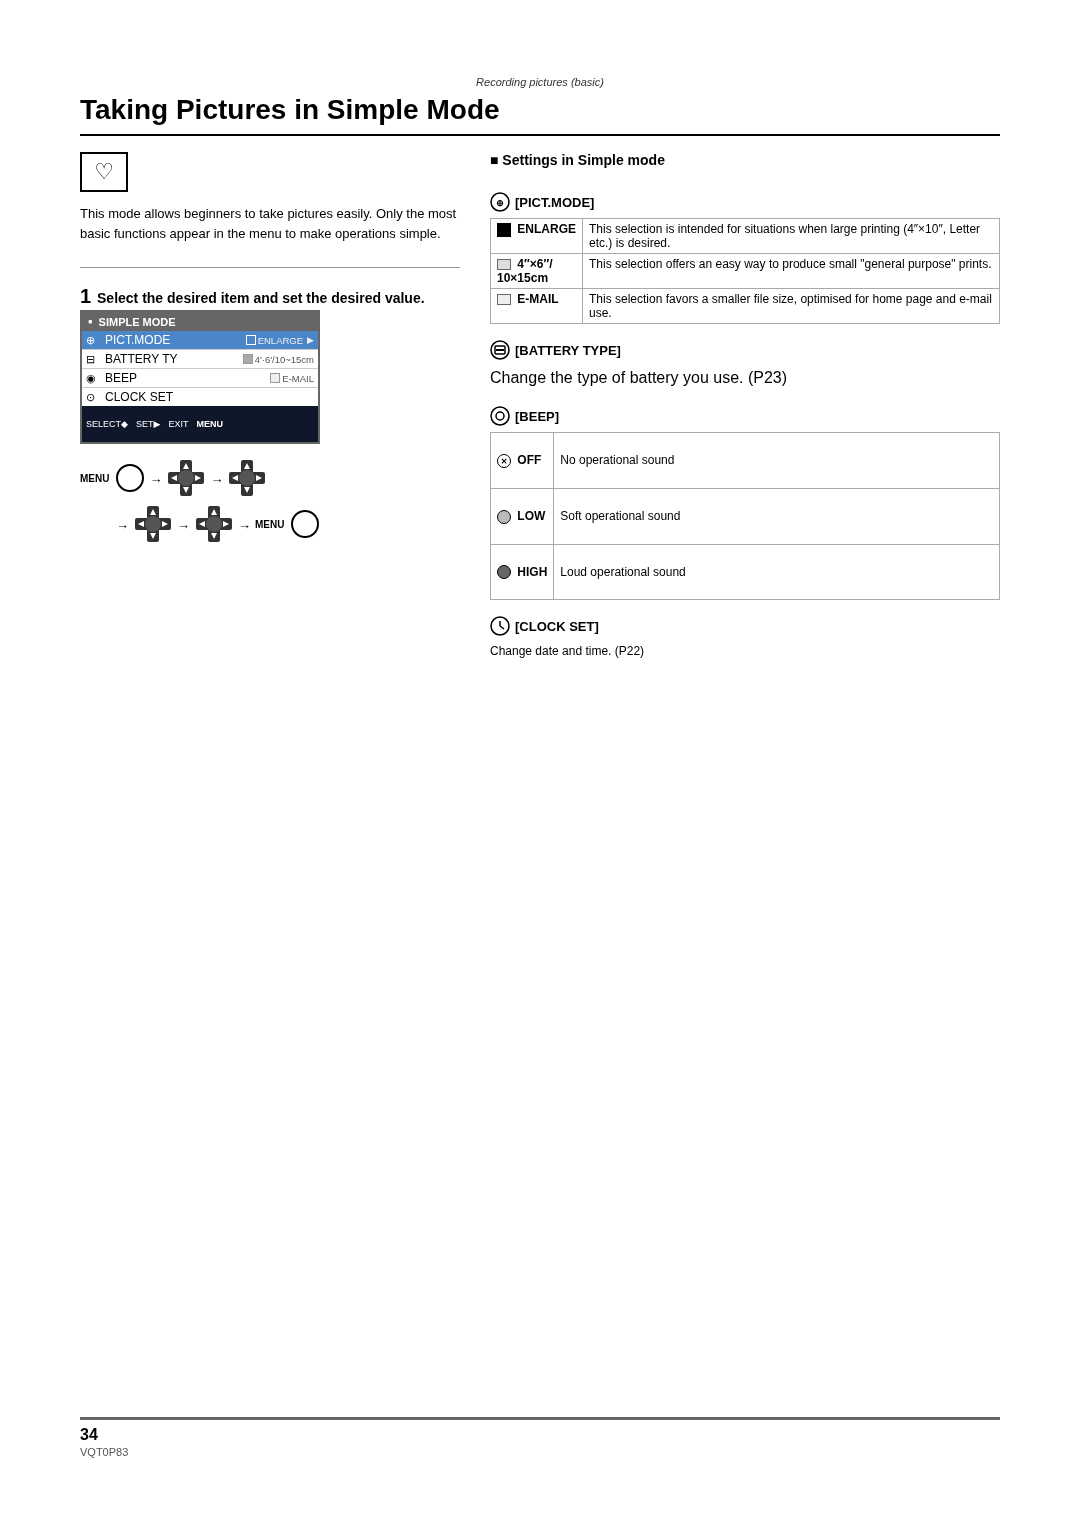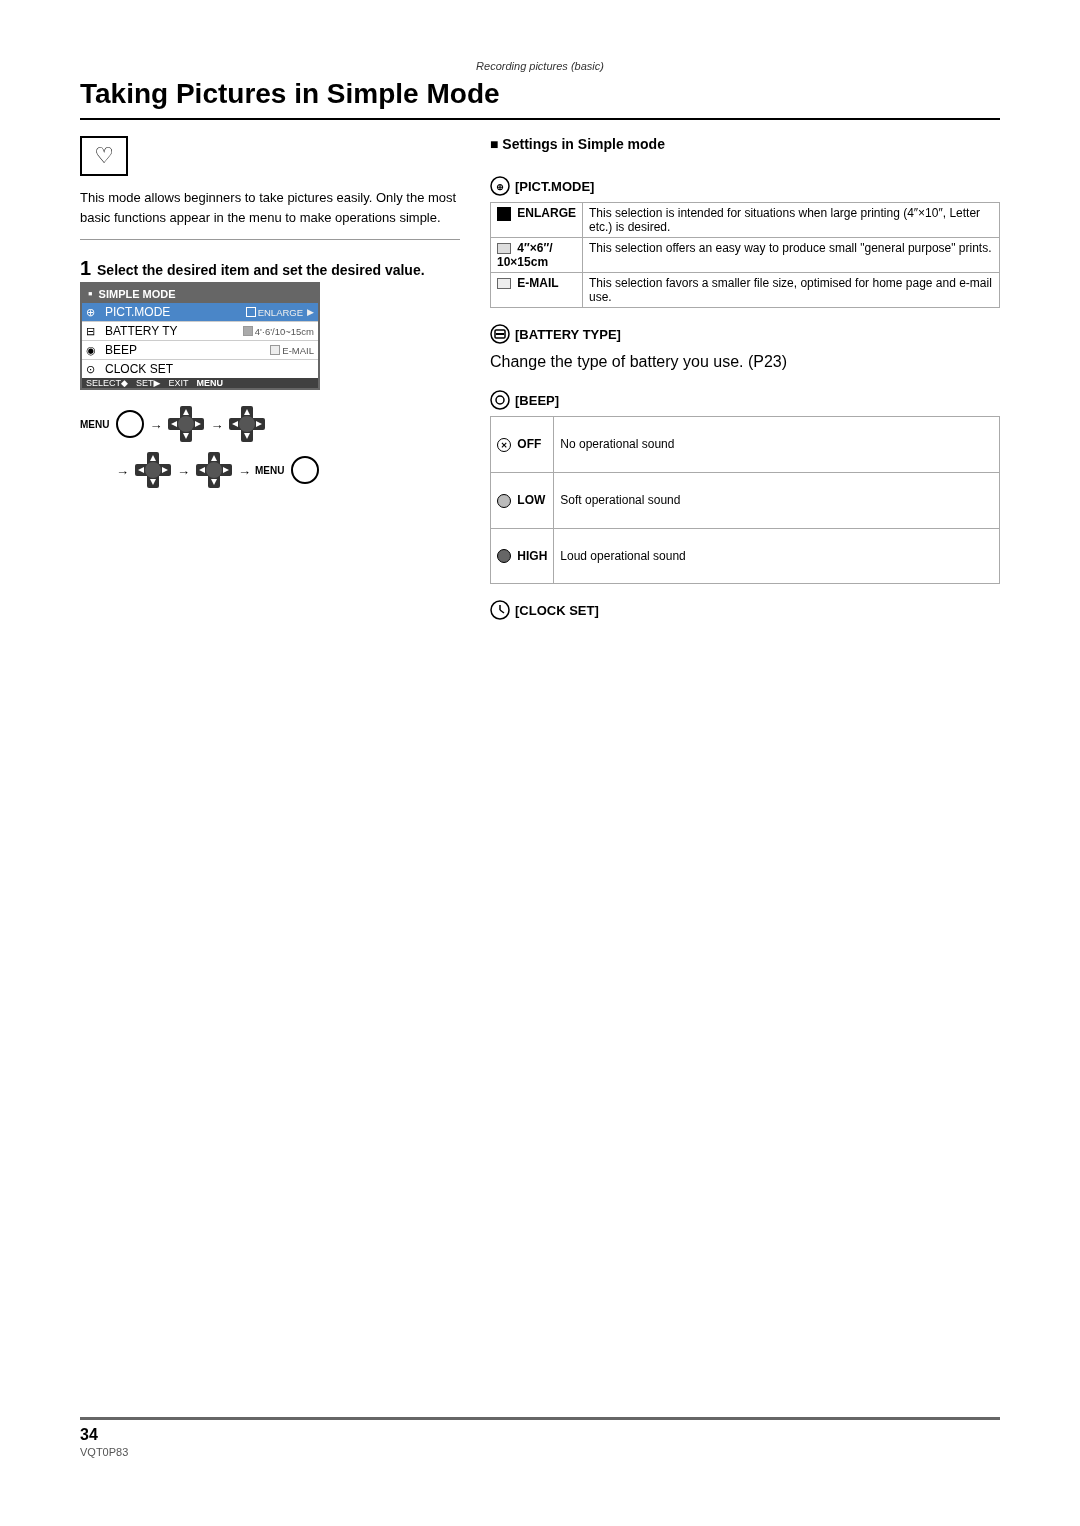--- a/index.html
+++ b/index.html
@@ -20,20 +20,21 @@
       position: relative;
     }
 
     
     .breadcrumb {
       text-align: center;
       font-size: 11px;
       font-style: italic;
       color: #333;
       margin-bottom: 6px;
+      margin-top: 16px;
     }
 
     
     .page-title {
       font-size: 28px;
       font-weight: bold;
       margin-bottom: 4px;
       border-bottom: 2px solid #000;
       padding-bottom: 8px;
     }
@@ -62,21 +63,21 @@
       display: flex;
       align-items: center;
       justify-content: center;
       margin-bottom: 12px;
       font-size: 22px;
     }
 
     .intro-text {
       font-size: 13px;
       line-height: 1.5;
-      margin-bottom: 12px;
+      margin-bottom: 24px;
     }
 
     .divider-line {
       border-top: 1px solid #999;
       margin-bottom: 14px;
     }
 
     
     .step-instruction {
       font-size: 14px;
@@ -148,23 +149,23 @@
     .menu-row.selected .row-value {
       color: #eee;
     }
 
     .menu-row .arrow-right {
       font-size: 9px;
       margin-left: 2px;
     }
 
     .menu-bottom-bar {
-      background: #404040;
+      background: #0f172a;
       color: #fff;
-      padding: 0 4px;
+      padding: 13px 4px;
       font-size: 9px;
       display: flex;
       gap: 8px;
     }
 
     
     .nav-diagram {
       display: flex;
       flex-direction: column;
       gap: 6px;
@@ -509,20 +510,21 @@
 
       <div class="section-block">
         <div class="subsection-title">
           <svg width="20" height="20">
             <circle cx="10" cy="10" r="9" stroke="#000" stroke-width="1.5" fill="white"></circle>
             <line x1="10" y1="5" x2="10" y2="10" stroke="#000" stroke-width="1.5"></line>
             <line x1="10" y1="10" x2="14" y2="13" stroke="#000" stroke-width="1.5"></line>
           </svg>
           <strong>[CLOCK SET]</strong>
         </div>
+        <p class="clock-text">Change date and time. (P22)</p>
       </div>
 
     </div>
   </div>
 
   <div class="page-bottom">
     <div class="page-number">34</div>
     <div class="model-number">VQT0P83</div>
   </div>
 

